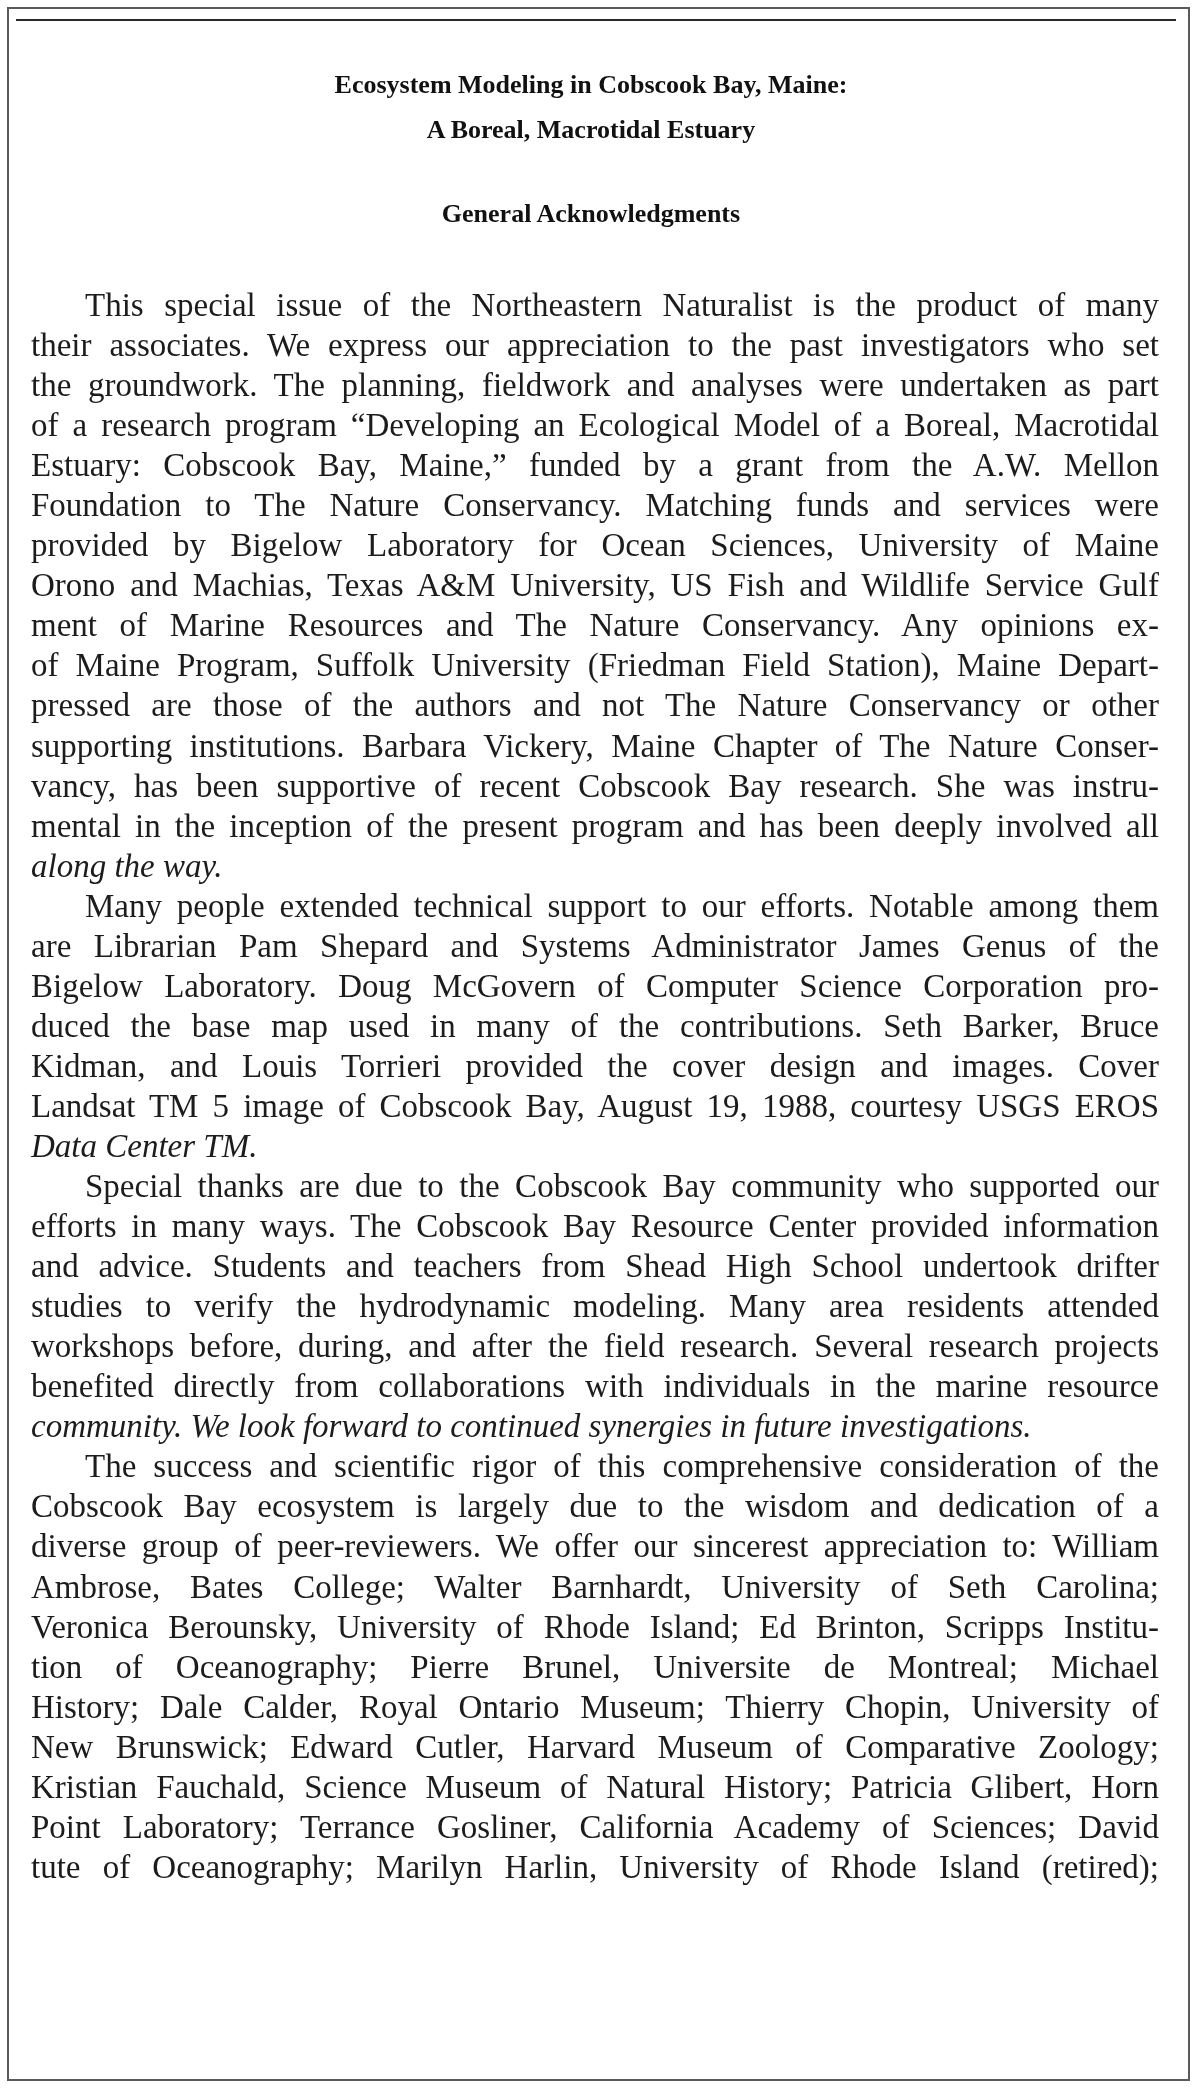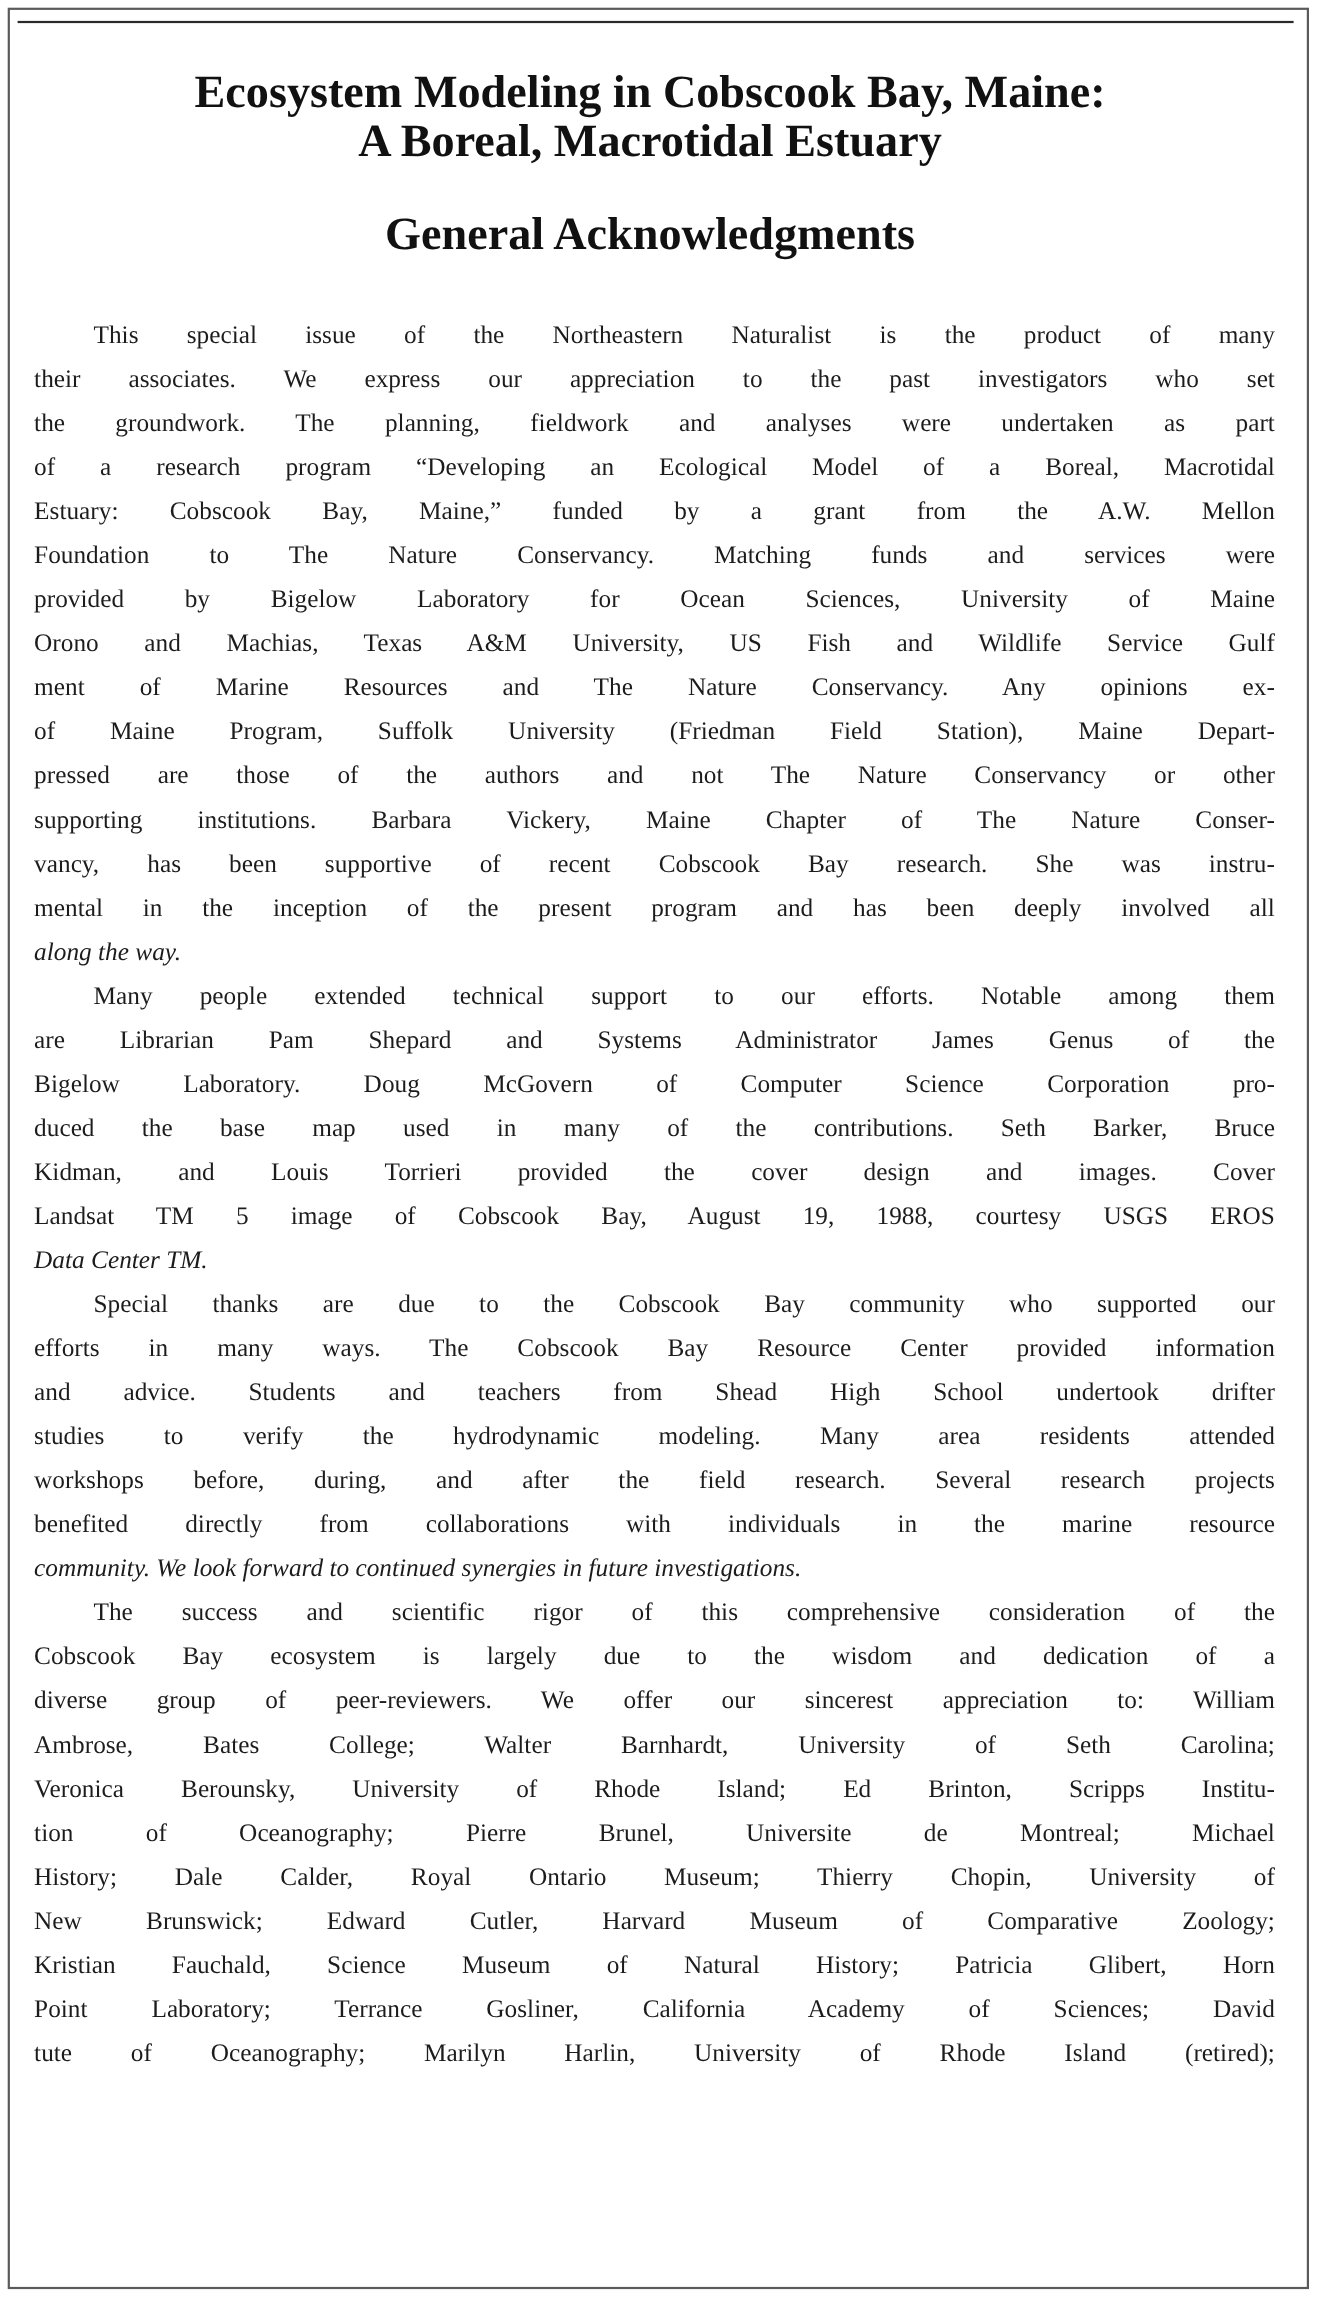--- a/index.html
+++ b/index.html
@@ -32,34 +32,34 @@
       width: 1160px;
       height: 0;
       border-top: 2px solid #2a2a2a;
     }
     .title-block {
       position: absolute;
       left: 0;
       width: 1182px;
       text-align: center;
       font-weight: bold;
-      font-size: 42px;
+      font-size: 26px;
       line-height: 45px;
       color: #111111;
     }
     .title-block.main { top: 62px; }
     .title-block.sub { top: 191px; }
     .title-line { display: block; white-space: nowrap; }
 
     .body-text {
       position: absolute;
       left: 31px;
       top: 285px;
       width: 1128px;
-      font-size: 23px;
+      font-size: 33px;
       line-height: 40.05px;
       color: #1c1c1c;
     }
     .line {
       display: block;
       height: 40.05px;
       white-space: nowrap;
       text-align: justify;
       text-align-last: justify;
       overflow: visible;

